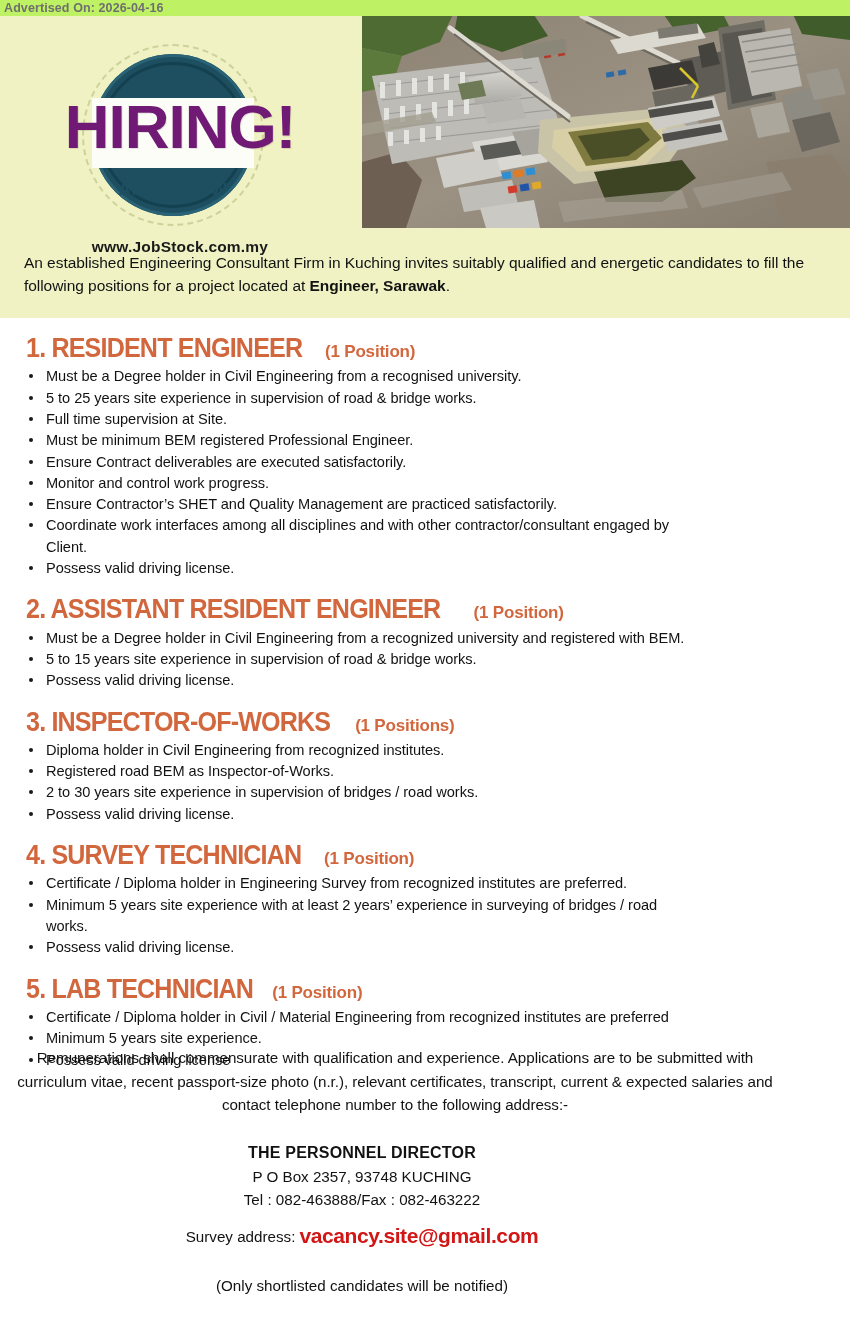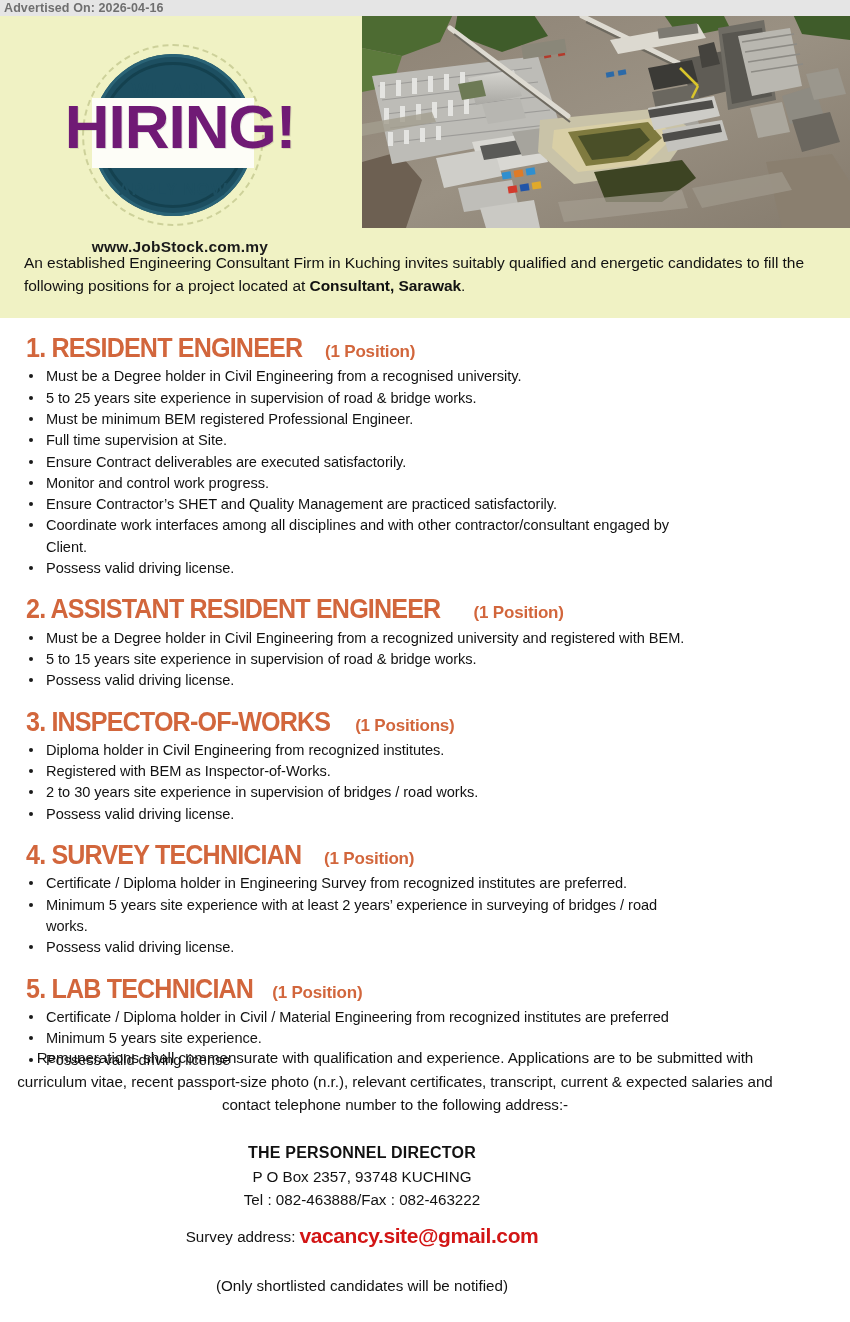--- a/index.html
+++ b/index.html
@@ -19,21 +19,21 @@
     height: 1322px;
     background: #ffffff;
   }
 
   
   .advert-strip {
     position: absolute;
     top: 0; left: 0;
     width: 850px;
     height: 16px;
-    background: #e5e5e5;
+    background: #bef264;
     z-index: 5;
   }
   .advert-strip .advert-text {
     position: absolute;
     left: 4px; top: 0px;
     font-size: 12.5px;
     font-weight: bold;
     color: #6f6f6f;
     letter-spacing: .1px;
     line-height: 16px;
@@ -415,35 +415,35 @@
         </g>
         <rect x="160" y="30" width="44" height="14" fill="#8a8779" transform="rotate(-9 182 37)"></rect>
 
         <path d="M0 112 L70 100 L74 110 L0 124 Z" fill="#a39d8e" opacity=".8"></path>
         <path d="M330 176 L420 160 L430 178 L340 196 Z" fill="#9c9588" opacity=".85"></path>
         <path d="M196 190 L320 178 L326 196 L202 210 Z" fill="#a49d90" opacity=".7"></path>
       </svg>
     </div>
 
     <div class="intro">
-      <span>An established Engineering Consultant Firm in Kuching invites suitably qualified and energetic candidates to fill the following positions for a project located at </span><b>Consultant, Sarawak</b><span>.</span>
+      <span>An established Engineering Consultant Firm in Kuching invites suitably qualified and energetic candidates to fill the following positions for a project located at </span><b>Engineer, Sarawak</b><span>.</span>
     </div>
   </div>
 
   <div class="jobs">
 
     <div class="job job-1">
       <div class="job-head">
         <span class="job-title">1. RESIDENT ENGINEER</span><span class="job-count">(1 Position)</span>
       </div>
       <ul class="reqs">
         <li>Must be a Degree holder in Civil Engineering from a recognised university.</li>
         <li>5 to 25 years site experience in supervision of road &amp; bridge works.</li>
+        <li>Full time supervision at Site.</li>
         <li>Must be minimum BEM registered Professional Engineer.</li>
-        <li>Full time supervision at Site.</li>
         <li>Ensure Contract deliverables are executed satisfactorily.</li>
         <li>Monitor and control work progress.</li>
         <li>Ensure Contractor’s SHET and Quality Management are practiced satisfactorily.</li>
         <li>Coordinate work interfaces among all disciplines and with other contractor/consultant engaged by Client.</li>
         <li>Possess valid driving license.</li>
       </ul>
     </div>
 
     <div class="job job-2">
       <div class="job-head">
@@ -455,21 +455,21 @@
         <li>Possess valid driving license.</li>
       </ul>
     </div>
 
     <div class="job job-3">
       <div class="job-head">
         <span class="job-title">3. INSPECTOR-OF-WORKS</span><span class="job-count">(1 Positions)</span>
       </div>
       <ul class="reqs">
         <li>Diploma holder in Civil Engineering from recognized institutes.</li>
-        <li>Registered with BEM as Inspector-of-Works.</li>
+        <li>Registered road BEM as Inspector-of-Works.</li>
         <li>2 to 30 years site experience in supervision of bridges / road works.</li>
         <li>Possess valid driving license.</li>
       </ul>
     </div>
 
     <div class="job job-4">
       <div class="job-head">
         <span class="job-title">4. SURVEY TECHNICIAN</span><span class="job-count">(1 Position)</span>
       </div>
       <ul class="reqs">

